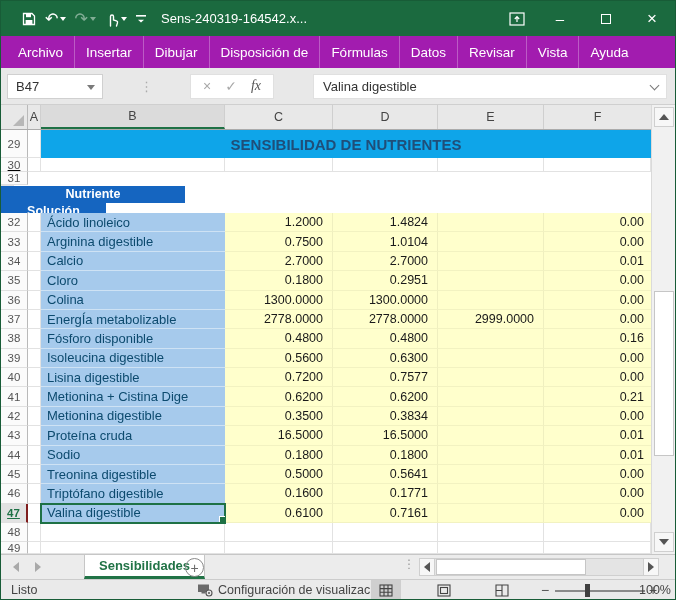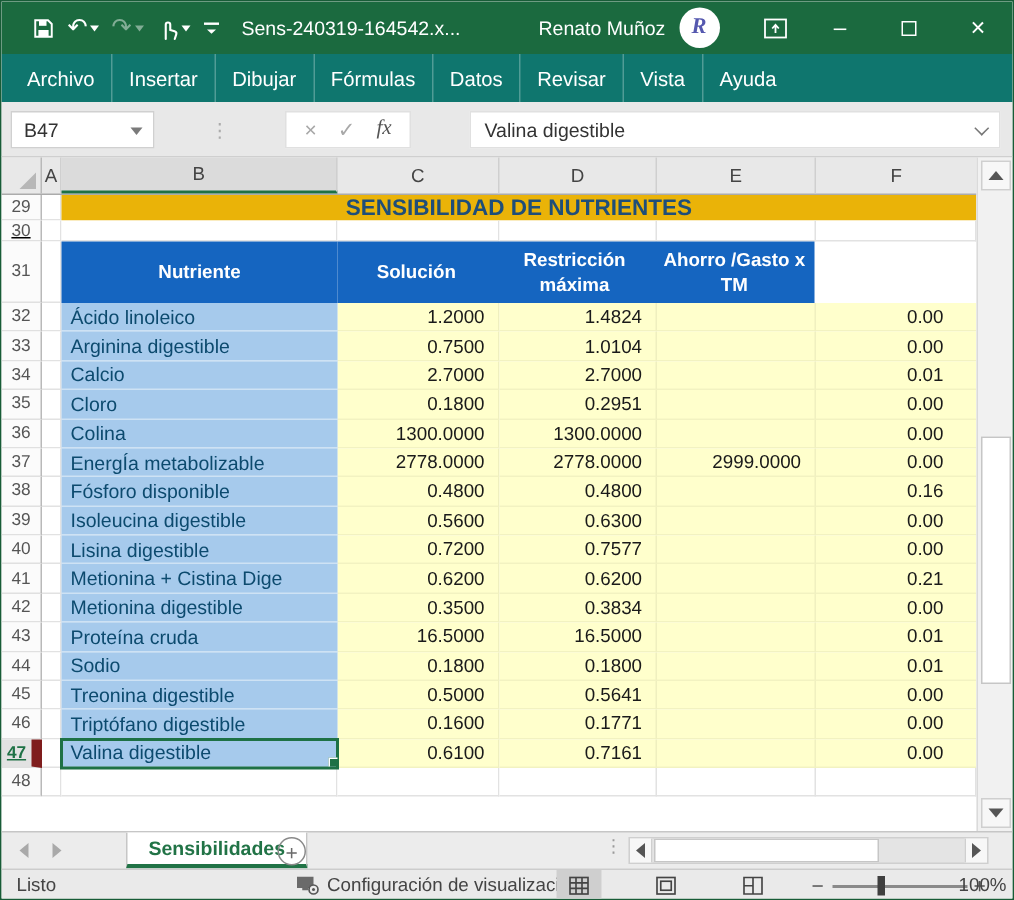--- a/index.html
+++ b/index.html
@@ -16,21 +16,21 @@
   .doc-title{position:absolute;left:160px;top:0;height:35px;display:flex;align-items:center;font-size:13px;color:#fff;}
   .user-area{position:absolute;left:358px;top:0;height:35px;display:flex;align-items:center;gap:9px;}
   .user-name{font-size:13px;color:#fff;}
   .avatar{width:27px;height:27px;border-radius:50%;background:#fff;color:#5558AF;display:flex;align-items:center;justify-content:center;font-size:15px;font-weight:bold;font-family:"Liberation Serif",serif;font-style:italic;}
   .win-controls{position:absolute;right:0;top:0;height:35px;display:flex;align-items:stretch;}
   .win-btn{width:46px;display:flex;align-items:center;justify-content:center;color:#fff;font-size:15px;}
   .maxbox{width:10px;height:10px;border:1.4px solid #fff;}
   .ribbon-display-btn{width:40px;display:flex;align-items:center;justify-content:center;}
 
   
-  .ribbontabs{position:absolute;left:0;top:35px;width:100%;height:32px;background:#0f766e;display:flex;align-items:flex-end;color:#fff;}
+  .ribbontabs{position:absolute;left:0;top:35px;width:100%;height:32px;background:#a21caf;display:flex;align-items:flex-end;color:#fff;}
   .tabs{display:flex;align-items:center;list-style:none;margin:0 0 0 6px;padding:0;height:100%;}
   .tabs li{display:flex;align-items:center;height:100%;}
   .tabs li+li{border-left:1px solid rgba(255,255,255,.28);}
   .tabs .tab{padding:0 11px;font-size:13.5px;white-space:nowrap;}
 
   
   .formulabar{position:absolute;left:0;top:67px;width:100%;height:37px;background:#E8E8E8;border-bottom:1px solid #CFCFCF;display:flex;align-items:center;gap:29px;}
   .namebox{position:relative;margin-left:6px;width:96px;height:25px;background:#fff;border:1px solid #D0D0D0;display:flex;align-items:center;font-size:13px;color:#333;padding-left:8px;}
   .namebox .tri{position:absolute;right:7px;top:10px;width:0;height:0;border-left:4px solid transparent;border-right:4px solid transparent;border-top:5px solid #7a7a7a;}
   .vdots{color:#ababab;font-size:13px;margin:0 8px;letter-spacing:0;}
@@ -47,33 +47,33 @@
   .ch{display:flex;align-items:center;justify-content:center;font-size:12.5px;color:#444;border-right:1px solid #CFCFCF;height:100%;}
   .ch.gut{width:var(--wg);justify-content:flex-end;align-items:flex-end;padding:3px;border-right:1px solid #B9B9B9;}
   .selall{width:0;height:0;border-left:11px solid transparent;border-bottom:11px solid #B7B7B7;}
   .ch.a{width:var(--wa);} .ch.b{width:var(--wb);background:#DBDBDB;border-bottom:2px solid #1E7145;} 
   .ch.c{width:var(--wc);} .ch.d{width:var(--wd);} .ch.e{width:var(--we);} .ch.f{width:var(--wf);border-right:none;}
 
   
   .grid{position:absolute;left:0;top:129px;width:650px;height:424px;overflow:hidden;background:#fff;}
   .r{display:flex;width:650px;}
   .g{width:var(--wg);display:flex;align-items:center;justify-content:center;font-size:11.5px;color:#555;background:#FBFBFB;border-right:1px solid #B9B9B9;border-bottom:1px solid #E0E0E0;}
-  .g.hl{background:#E2E2E2;border-right:7px solid #7f1d1d;color:#1E7145;font-weight:bold;text-decoration:underline;}
+  .g.hl{background:#E2E2E2;border-right:2px solid #7f1d1d;color:#1E7145;font-weight:bold;text-decoration:underline;}
   .ca{width:var(--wa);background:#fff;border-right:1px solid #E2E2E2;border-bottom:1px solid #E2E2E2;}
   .cb{width:var(--wb);} .cc{width:var(--wc);} .cd{width:var(--wd);} .ce{width:var(--we);} .cf{width:var(--wf);}
-  .row-title{height:17px;}
-  .row-title .bandtitle{width:calc(var(--wb) + var(--wc) + var(--wd) + var(--we) + var(--wf));background:#eab308;color:#1F4E79;font-weight:bold;font-size:15px;display:flex;align-items:center;justify-content:center;}
+  .row-title{height:28px;}
+  .row-title .bandtitle{width:calc(var(--wb) + var(--wc) + var(--wd) + var(--we) + var(--wf));background:#0ea5e9;color:#1F4E79;font-weight:bold;font-size:15px;display:flex;align-items:center;justify-content:center;}
   .row-empty{height:14px;text-decoration:underline;}
   .row-empty .cell, .row-tail .cell{background:#fff;border-right:1px solid #E2E2E2;border-bottom:1px solid #E2E2E2;}
-  .row-head{height:41px;}
+  .row-head{height:41px;flex-direction:column;}
   .row-head .hcell{background:#1565C0;color:#fff;font-weight:bold;font-size:12.5px;display:flex;align-items:center;justify-content:center;text-align:center;line-height:1.35;padding:0 6px;}
   .row-data{height:19.375px;}
   .row-data .cb{background:#A6CAEC;color:#0c4a6e;font-size:13px;display:flex;align-items:center;padding-left:6px;border-bottom:1px solid rgba(255,255,255,.45);position:relative;white-space:nowrap;overflow:hidden;}
   .num{background:#FFFFCC;color:#1a1a1a;font-size:12.5px;display:flex;align-items:center;justify-content:flex-end;padding-right:9px;border-right:1px solid rgba(0,0,0,.06);border-bottom:1px solid rgba(0,0,0,.05);}
-  .row-data .cf.num{border-right:none;padding-right:22px;}
+  .row-data .cf.num{border-right:none;padding-right:7px;}
   .cb.selected{outline:2px solid #1E7145;outline-offset:-1px;z-index:5;}
   .cb.selected::after{content:"";position:absolute;right:-2px;bottom:-2px;width:6px;height:6px;background:#1E7145;border:1px solid #fff;}
   .row-tail{height:19px;}
   .row-tail2{height:12px;}
 
   
   .vscroll{position:absolute;right:0;top:104px;width:24px;height:449px;background:#F1F1F1;border-left:1px solid #DADADA;}
   .sbtn{position:absolute;left:2px;width:20px;height:20px;background:#F7F7F7;border:1px solid #CFCFCF;display:flex;align-items:center;justify-content:center;}
   .tri-up{width:0;height:0;border-left:5px solid transparent;border-right:5px solid transparent;border-bottom:6px solid #555;}
   .tri-dn{width:0;height:0;border-left:5px solid transparent;border-right:5px solid transparent;border-top:6px solid #555;}
@@ -136,24 +136,20 @@
         <span class="mini-carat"></span>
       </span>
       <span class="btn">
         <svg width="12" height="14" viewBox="0 0 12 14">
             <rect x="1" y="3" width="10" height="1.6" fill="#fff"></rect>
             <path d="M3 8 L9 8 L6 12 Z" fill="#fff" transform="scale(1,0.7) translate(0,3)"></path>
           </svg>
       </span>
     </div>
     <div class="doc-title">Sens-240319-164542.x...</div>
-    <div class="user-area">
-      <span class="user-name">Renato Muñoz</span>
-      <span class="avatar">R</span>
-    </div>
     <div class="win-controls">
       <span class="win-btn ribbon-display-btn">
         <svg width="16" height="14" viewBox="0 0 16 14">
             <rect x="1" y="1" width="14" height="12" fill="none" stroke="#fff" stroke-width="1.2"></rect>
             <path d="M8 10 V5 M5.8 7 L8 4.6 L10.2 7" fill="none" stroke="#fff" stroke-width="1.2"></path>
           </svg>
       </span>
       <span class="win-btn">–</span>
       <span class="win-btn">
           <span class="maxbox"></span>
@@ -165,20 +161,23 @@
   <div class="ribbontabs">
     <ul class="tabs">
         <li>
           <span class="tab">Archivo</span>
         </li>
         <li>
           <span class="tab">Insertar</span>
         </li>
         <li>
           <span class="tab">Dibujar</span>
+        </li>
+        <li>
+          <span class="tab">Disposición de</span>
         </li>
         <li>
           <span class="tab">Fórmulas</span>
         </li>
         <li>
           <span class="tab">Datos</span>
         </li>
         <li>
           <span class="tab">Revisar</span>
         </li>
@@ -405,20 +404,29 @@
       <div class="cb nb selected">Valina digestible</div>
       <div class="cc num nc">0.6100</div>
       <div class="cd num nd">0.7161</div>
       <div class="ce num ne"></div>
       <div class="cf num nf">0.00</div>
     </div>
   </div>
 
     <div class="r row-tail">
       <div class="g">48</div>
+      <div class="ca cell"></div>
+      <div class="cb cell"></div>
+      <div class="cc cell"></div>
+      <div class="cd cell"></div>
+      <div class="ce cell"></div>
+      <div class="cf cell"></div>
+    </div>
+    <div class="r row-tail row-tail2">
+      <div class="g">49</div>
       <div class="ca cell"></div>
       <div class="cb cell"></div>
       <div class="cc cell"></div>
       <div class="cd cell"></div>
       <div class="ce cell"></div>
       <div class="cf cell"></div>
     </div>
   </div>
 
   <div class="vscroll">

